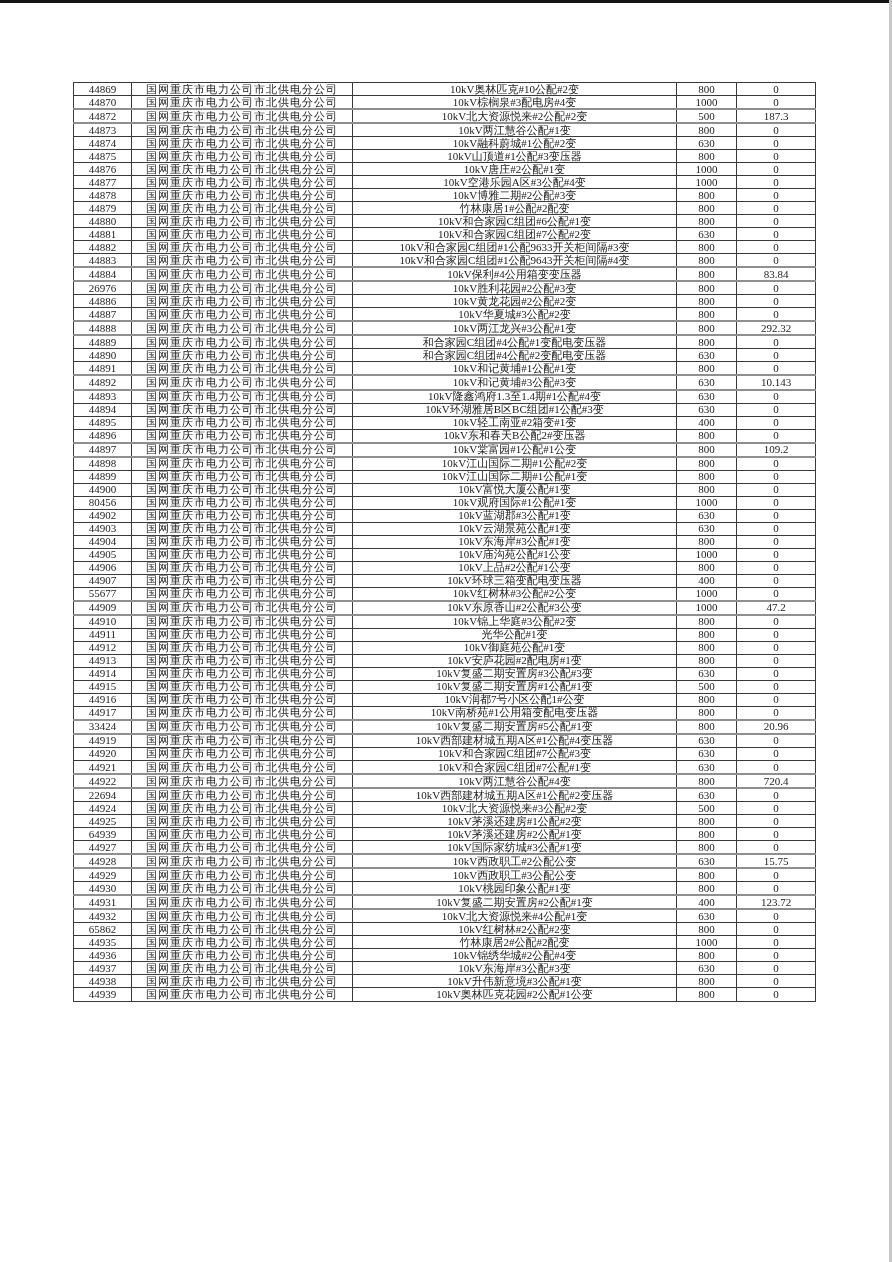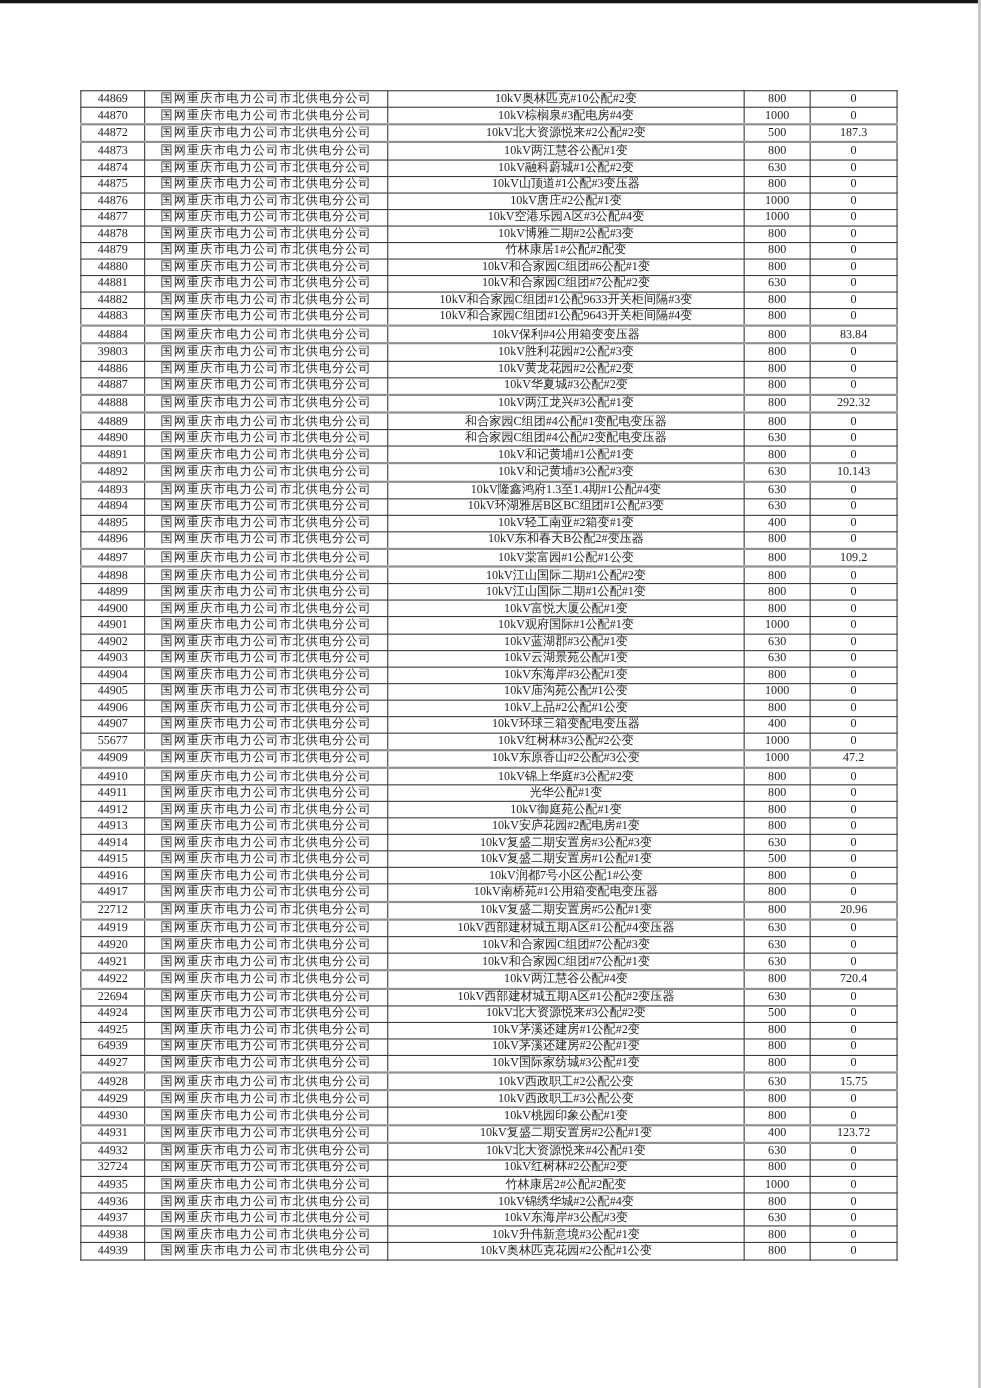--- a/index.html
+++ b/index.html
@@ -20,21 +20,21 @@
   .right-edge {
     position: absolute;
     top: 0; right: 0;
     width: 3px; height: 1262px;
   }
   table.data-table {
     position: absolute;
     left: 73px;
     top: 82px;
     width: 742px;
-    height: 1064px;
+    height: 920px;
     border-collapse: collapse;
     table-layout: fixed;
   }
   table.data-table td {
     border: 1px solid #3a3a3a;
     padding: 0;
     text-align: center;
     vertical-align: middle;
     font-size: 11px;
     line-height: 1;
@@ -168,21 +168,21 @@
         <td>0</td>
       </tr>
       <tr class="hl">
         <td>44884</td>
         <td class="company">国网重庆市电力公司市北供电分公司</td>
         <td>10kV保利#4公用箱变变压器</td>
         <td>800</td>
         <td>83.84</td>
       </tr>
       <tr>
-        <td>39803</td>
+        <td>26976</td>
         <td class="company">国网重庆市电力公司市北供电分公司</td>
         <td>10kV胜利花园#2公配#3变</td>
         <td>800</td>
         <td>0</td>
       </tr>
       <tr>
         <td>44886</td>
         <td class="company">国网重庆市电力公司市北供电分公司</td>
         <td>10kV黄龙花园#2公配#2变</td>
         <td>800</td>
@@ -280,21 +280,21 @@
         <td>0</td>
       </tr>
       <tr>
         <td>44900</td>
         <td class="company">国网重庆市电力公司市北供电分公司</td>
         <td>10kV富悦大厦公配#1变</td>
         <td>800</td>
         <td>0</td>
       </tr>
       <tr>
-        <td>44901</td>
+        <td>80456</td>
         <td class="company">国网重庆市电力公司市北供电分公司</td>
         <td>10kV观府国际#1公配#1变</td>
         <td>1000</td>
         <td>0</td>
       </tr>
       <tr>
         <td>44902</td>
         <td class="company">国网重庆市电力公司市北供电分公司</td>
         <td>10kV蓝湖郡#3公配#1变</td>
         <td>630</td>
@@ -399,21 +399,21 @@
         <td>0</td>
       </tr>
       <tr>
         <td>44917</td>
         <td class="company">国网重庆市电力公司市北供电分公司</td>
         <td>10kV南桥苑#1公用箱变配电变压器</td>
         <td>800</td>
         <td>0</td>
       </tr>
       <tr class="hl">
-        <td>22712</td>
+        <td>33424</td>
         <td class="company">国网重庆市电力公司市北供电分公司</td>
         <td>10kV复盛二期安置房#5公配#1变</td>
         <td>800</td>
         <td>20.96</td>
       </tr>
       <tr>
         <td>44919</td>
         <td class="company">国网重庆市电力公司市北供电分公司</td>
         <td>10kV西部建材城五期A区#1公配#4变压器</td>
         <td>630</td>
@@ -504,21 +504,21 @@
         <td>123.72</td>
       </tr>
       <tr>
         <td>44932</td>
         <td class="company">国网重庆市电力公司市北供电分公司</td>
         <td>10kV北大资源悦来#4公配#1变</td>
         <td>630</td>
         <td>0</td>
       </tr>
       <tr>
-        <td>32724</td>
+        <td>65862</td>
         <td class="company">国网重庆市电力公司市北供电分公司</td>
         <td>10kV红树林#2公配#2变</td>
         <td>800</td>
         <td>0</td>
       </tr>
       <tr>
         <td>44935</td>
         <td class="company">国网重庆市电力公司市北供电分公司</td>
         <td>竹林康居2#公配#2配变</td>
         <td>1000</td>

